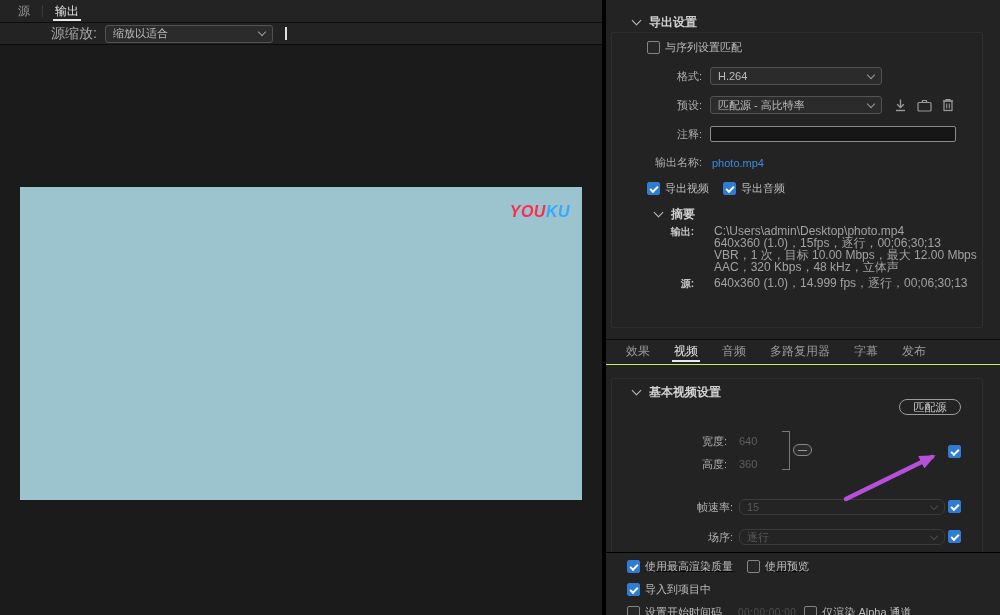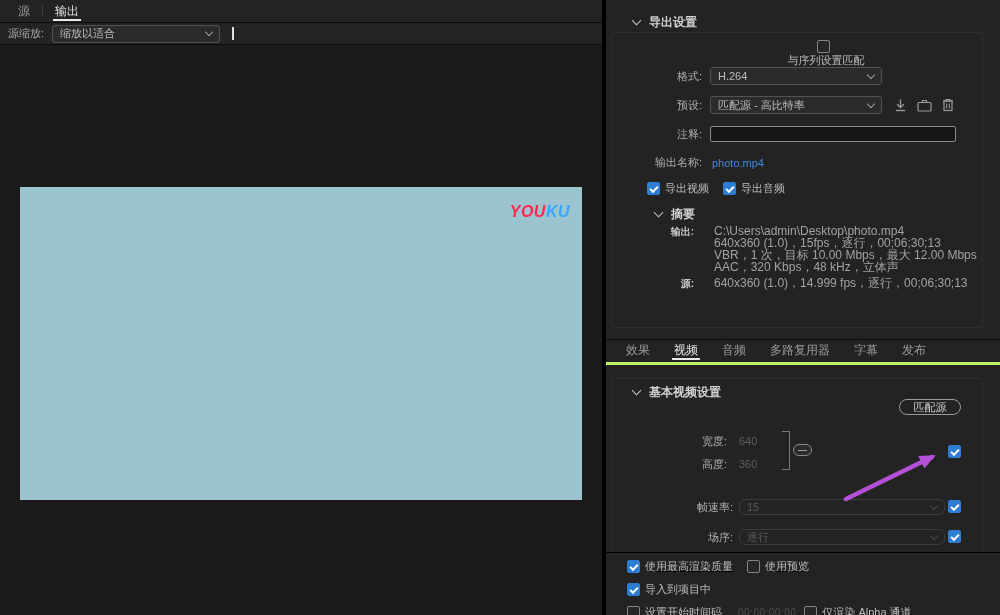--- a/index.html
+++ b/index.html
@@ -7,21 +7,21 @@
   .app{position:absolute;inset:0;}
 
   
   .left-panel{position:absolute;left:0;top:0;width:602px;height:615px;background:#1b1b1b;}
   .preview-tabbar{position:absolute;left:0;top:0;right:0;height:22px;background:#232323;border-bottom:1px solid #0c0c0c;display:flex;align-items:stretch;padding-left:6px;}
   .ptab{display:flex;align-items:center;padding:0 12px;font-size:12px;color:#9a9a9a;position:relative;}
   .ptab.active{color:#e4e4e4;}
   .ptab.active::after{content:"";position:absolute;left:10px;right:10px;bottom:1px;height:2px;background:var(--tab-underline,#e8e8e8);}
   .ptab-sep{width:1px;height:12px;background:#3a3a3a;align-self:center;}
   .scale-bar{position:absolute;left:0;top:23px;right:0;height:21px;background:#232323;border-bottom:1px solid #0c0c0c;display:flex;align-items:center;padding-left:8px;}
-  .scale-label{font-size:11px;color:#a8a8a8;}
+  .scale-label{font-size:14px;color:#a8a8a8;margin-left:43px;}
   .dd{height:18px;background:#2b2b2b;border:1px solid #525252;border-radius:3px;display:flex;align-items:center;justify-content:space-between;padding:0 7px;font-size:11px;color:#bdbdbd;box-sizing:border-box;}
   .scale-dd{width:168px;margin-left:8px;}
   .chev{width:5px;height:5px;border-right:1.4px solid #9a9a9a;border-bottom:1.4px solid #9a9a9a;transform:rotate(45deg);margin-left:8px;margin-top:-3px;flex:none;}
   .text-caret{width:2px;height:13px;background:#e0e0e0;margin-left:12px;}
   .preview-area{position:absolute;left:0;top:45px;right:0;bottom:0;background:#1b1b1b;}
   .video-frame{position:absolute;left:20px;top:142px;width:562px;height:313px;background:var(--preview-bg,#9cc4cf);}
   .youku{position:absolute;top:16px;right:12px;font-size:16px;font-weight:bold;font-style:italic;letter-spacing:.5px;}
   .youku .you{color:var(--youku-red,#ff2a4d);}
   .youku .ku{color:var(--youku-blue,#38a8ff);}
 
@@ -34,21 +34,21 @@
   .export-section{position:absolute;left:0;top:0;width:394px;height:339px;border-bottom:1px solid #0c0c0c;}
   .gb-export{left:5px;top:32px;width:370px;height:294px;}
   .sec-header{position:absolute;display:flex;align-items:center;}
   .h-export{left:27px;top:14px;}
   .h-summary{left:49px;top:206px;}
   .h-video{left:27px;top:19px;}
   .disc{width:6px;height:6px;border-right:1.5px solid #c0c0c0;border-bottom:1.5px solid #c0c0c0;transform:rotate(45deg);margin-right:9px;margin-top:-4px;flex:none;}
   .sec-title{font-size:12px;font-weight:bold;color:#d2d2d2;}
 
   .row{position:absolute;left:0;right:0;display:flex;align-items:center;}
-  .r-matchseq{top:40px;padding-left:41px;flex-direction:column;}
+  .r-matchseq{top:40px;padding-left:41px;}
   .r-format{top:67px;}
   .r-preset{top:96px;}
   .r-comments{top:126px;}
   .r-outname{top:155px;}
   .r-exports{top:181px;padding-left:41px;}
   .flabel{width:96px;text-align:right;font-size:11px;color:#aeaeae;flex:none;}
   .cb{width:13px;height:13px;border-radius:2px;background:#262626;border:1px solid #858585;position:relative;flex:none;box-sizing:border-box;}
   .cb.checked{background:var(--checkbox-blue,#2f7dd2);border-color:var(--checkbox-blue,#2f7dd2);}
   .cb.checked::after{content:"";position:absolute;left:2px;top:2.5px;width:6px;height:3px;border-left:2px solid #fff;border-bottom:2px solid #fff;transform:rotate(-45deg);}
   .cb-label{font-size:11px;color:#bdbdbd;margin-left:5px;white-space:nowrap;}
@@ -57,21 +57,21 @@
   .preset-icons{display:flex;align-items:center;gap:10px;margin-left:12px;}
   .icon-btn{display:flex;align-items:center;justify-content:center;}
   .comments-input{margin-left:8px;width:246px;height:16px;background:#161616;border:1px solid #8a8a8a;border-radius:2px;color:#ccc;font-size:11px;padding:0 4px;font-family:inherit;box-sizing:border-box;}
   .out-link{margin-left:10px;font-size:11px;color:var(--link-blue,#4189e0);}
 
   .sum-block{position:absolute;display:flex;}
   .sum-output{left:0;top:225px;} .sum-source{left:0;top:277px;}
   .sum-label{width:88px;text-align:right;font-size:10px;font-weight:bold;color:#c6c6c6;flex:none;}
   .sum-lines{margin-left:20px;font-size:12px;color:#a2a2a2;line-height:12px;white-space:nowrap;}
 
-  .tabs-bar{position:absolute;left:0;top:339px;width:394px;height:26px;border-bottom:3px solid #bef264;display:flex;align-items:stretch;padding-left:12px;gap:8px;box-sizing:border-box;}
+  .tabs-bar{position:absolute;left:0;top:339px;width:394px;height:26px;border-bottom:1px solid #bef264;display:flex;align-items:stretch;padding-left:12px;gap:8px;box-sizing:border-box;}
   .stab{display:flex;align-items:center;padding:0 8px;font-size:12px;color:#9a9a9a;position:relative;}
   .stab.active{color:#e6e6e6;}
   .stab.active::after{content:"";position:absolute;left:6px;right:6px;bottom:2px;height:2px;background:var(--tab-underline,#e8e8e8);}
 
   .video-section{position:absolute;left:0;top:365px;width:394px;height:187px;overflow:hidden;}
   .gb-video{left:5px;top:13px;width:370px;height:210px;}
   .match-src-btn{position:absolute;left:293px;top:34px;width:62px;height:16px;border:1px solid #9a9a9a;border-radius:9px;font-size:11px;color:#cfcfcf;display:flex;align-items:center;justify-content:center;box-sizing:border-box;}
   .vrow{position:absolute;left:0;right:0;display:flex;align-items:center;height:16px;}
   .r-width{top:68px;} .r-height{top:91px;} .r-fps{top:134px;} .r-field{top:164px;}
   .vlabel{text-align:right;font-size:11px;color:#aeaeae;flex:none;}

